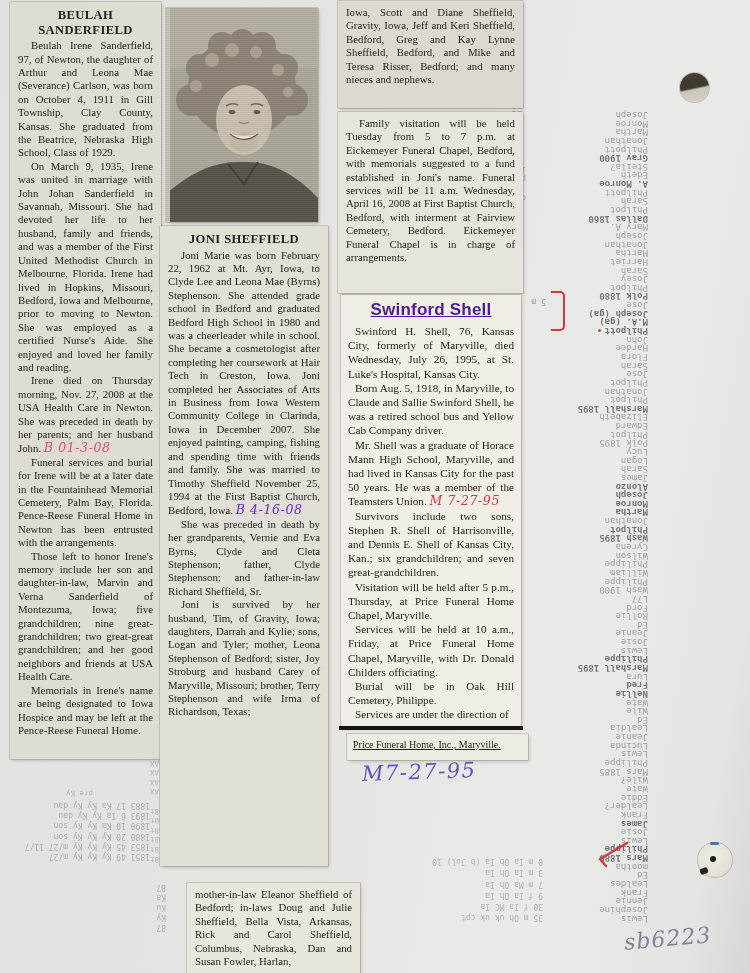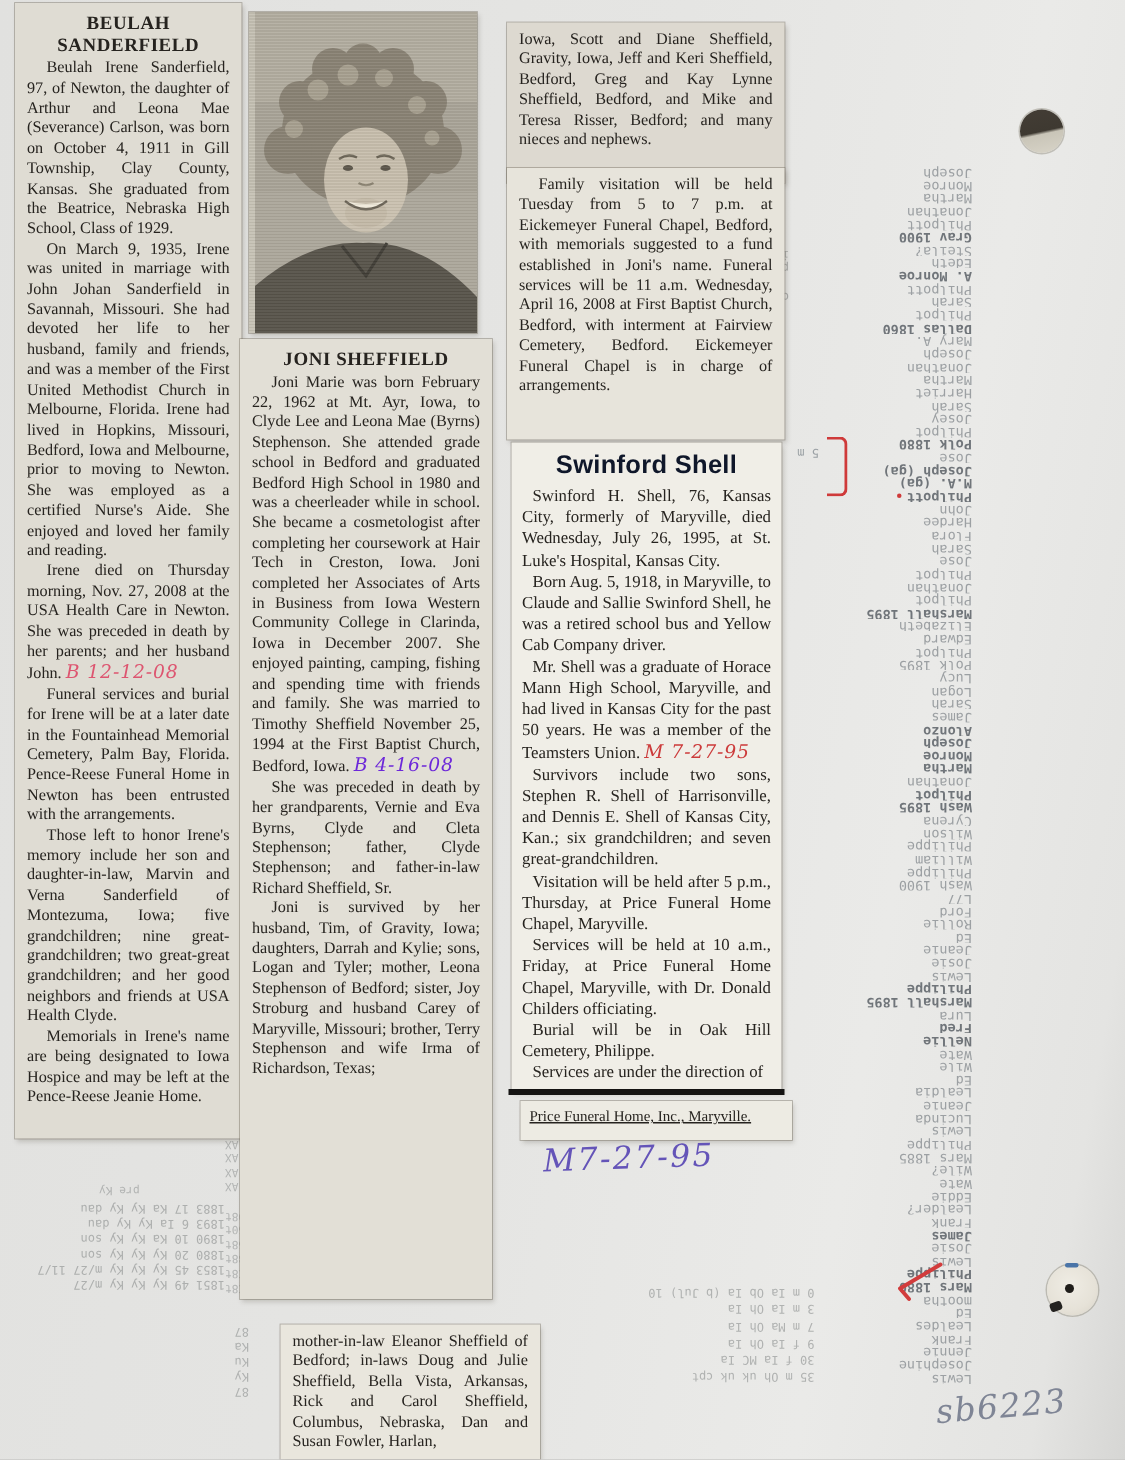--- a/index.html
+++ b/index.html
@@ -11,26 +11,26 @@
     box-shadow:0 0 0 .6px rgba(110,104,90,.45),1.5px 2px 3px rgba(95,90,78,.25);}
   .clip p{margin:0;text-align:justify;text-indent:13px;font-size:10.8px;line-height:13.4px;}
   .clip p.noindent{text-indent:0;}
   .obit-heading{text-align:center;font-size:12.6px;line-height:14.6px;letter-spacing:.4px;margin:1px 0 2px;font-weight:bold;}
   #beulah{left:10px;top:2px;width:151px;height:757px;background:#dfdcd3;}
   #photo-clip{left:166px;top:8px;width:152px;height:214px;padding:0;background:#968f81;}
   #photo-grain{position:absolute;left:0;top:0;right:0;bottom:0;
     background:repeating-linear-gradient(0deg,rgba(255,255,255,.05) 0 1px,rgba(40,35,25,.06) 1px 2px);}
   #joni{left:160px;top:226px;width:168px;height:640px;background:#e2dfd6;}
   #joni-cont{left:187px;top:883px;width:173px;height:90px;background:#e9e6dd;}
-  #cont-top{left:338px;top:15px;width:185px;height:107px;background:#ddd9d0;}
+  #cont-top{left:338px;top:1px;width:185px;height:107px;background:#ddd9d0;}
   #visitation{left:338px;top:112px;width:185px;height:181px;background:#e7e4db;}
   #swinford{left:341px;top:295px;width:180px;height:432px;background:#f0eee7;padding:4px 7px;}
   #swinford p{font-size:11.2px;line-height:14.2px;text-indent:7px;}
   #swin-headline{font-family:"Liberation Sans",sans-serif;font-weight:bold;font-size:17px;
-    line-height:20px;text-align:center;letter-spacing:.2px;margin:1px 0 4px;color:#0f172a;}
+    line-height:20px;text-align:center;letter-spacing:.2px;margin:1px 0 4px;color:#4c1d95;text-decoration:underline;}
   #black-rule{position:absolute;left:339px;top:726px;width:184px;height:4px;background:#151413;}
   #price{left:347px;top:734px;width:181px;height:26px;background:#edebe3;padding:4px 6px;}
   #price p{font-size:10px;text-indent:0;text-align:left;text-decoration:underline;}
   
   .hw{font-family:"DejaVu Serif",serif;font-style:italic;white-space:nowrap;}
   .ann{font-size:12.5px;letter-spacing:.6px;}
   #beulah-ann{color:#dd5570;}
   #joni-ann{color:#6d28d9;}
   #swin-ann{color:#cc3b3b;}
   #purple-date{position:absolute;left:362px;top:760px;font-size:21px;color:#6454b8;
@@ -291,24 +291,24 @@
   <div id="bracket"></div>
   <div id="reddot"></div>
   <svg id="redcheck" width="40" height="30">
     <polyline points="36,4 9,20 15,27" fill="none" stroke="#d23c3c" stroke-width="2.6" stroke-linecap="round" stroke-linejoin="round"></polyline>
   </svg>
 
   <div id="beulah" class="clip">
     <div class="obit-heading">BEULAH SANDERFIELD</div>
     <p>Beulah Irene Sanderfield, 97, of Newton, the daughter of Arthur and Leona Mae (Severance) Carlson, was born on October 4, 1911 in Gill Township, Clay County, Kansas. She graduated from the Beatrice, Nebraska High School, Class of 1929.</p>
     <p>On March 9, 1935, Irene was united in marriage with John Johan Sanderfield in Savannah, Missouri. She had devoted her life to her husband, family and friends, and was a member of the First United Methodist Church in Melbourne, Florida. Irene had lived in Hopkins, Missouri, Bedford, Iowa and Melbourne, prior to moving to Newton. She was employed as a certified Nurse's Aide. She enjoyed and loved her family and reading.</p>
-    <p><span>Irene died on Thursday morning, Nov. 27, 2008 at the USA Health Care in Newton. She was preceded in death by her parents; and her husband John.</span> <span id="beulah-ann" class="hw ann">B 12-12-08</span></p>
+    <p><span>Irene died on Thursday morning, Nov. 27, 2008 at the USA Health Care in Newton. She was preceded in death by her parents; and her husband John.</span> <span id="beulah-ann" class="hw ann">B 01-3-08</span></p>
     <p>Funeral services and burial for Irene will be at a later date in the Fountainhead Memorial Cemetery, Palm Bay, Florida. Pence-Reese Funeral Home in Newton has been entrusted with the arrangements.</p>
-    <p>Those left to honor Irene's memory include her son and daughter-in-law, Marvin and Verna Sanderfield of Montezuma, Iowa; five grandchildren; nine great-grandchildren; two great-great grandchildren; and her good neighbors and friends at USA Health Clyde.</p>
-    <p>Memorials in Irene's name are being designated to Iowa Hospice and may be left at the Pence-Reese Jeanie Home.</p>
+    <p>Those left to honor Irene's memory include her son and daughter-in-law, Marvin and Verna Sanderfield of Montezuma, Iowa; five grandchildren; nine great-grandchildren; two great-great grandchildren; and her good neighbors and friends at USA Health Care.</p>
+    <p>Memorials in Irene's name are being designated to Iowa Hospice and may be left at the Pence-Reese Funeral Home.</p>
   </div>
 
   <div id="photo-clip" class="clip">
     <svg width="152" height="214" viewBox="0 0 152 214">
       <rect x="0" y="0" width="152" height="214" fill="#aba69a"></rect>
       <rect x="0" y="0" width="152" height="60" fill="#b4afa2"></rect>
       <g fill="#8b8476">
         <ellipse cx="76" cy="80" rx="54" ry="50"></ellipse>
         <circle cx="26" cy="92" r="16"></circle>
           <circle cx="126" cy="92" r="16"></circle>

